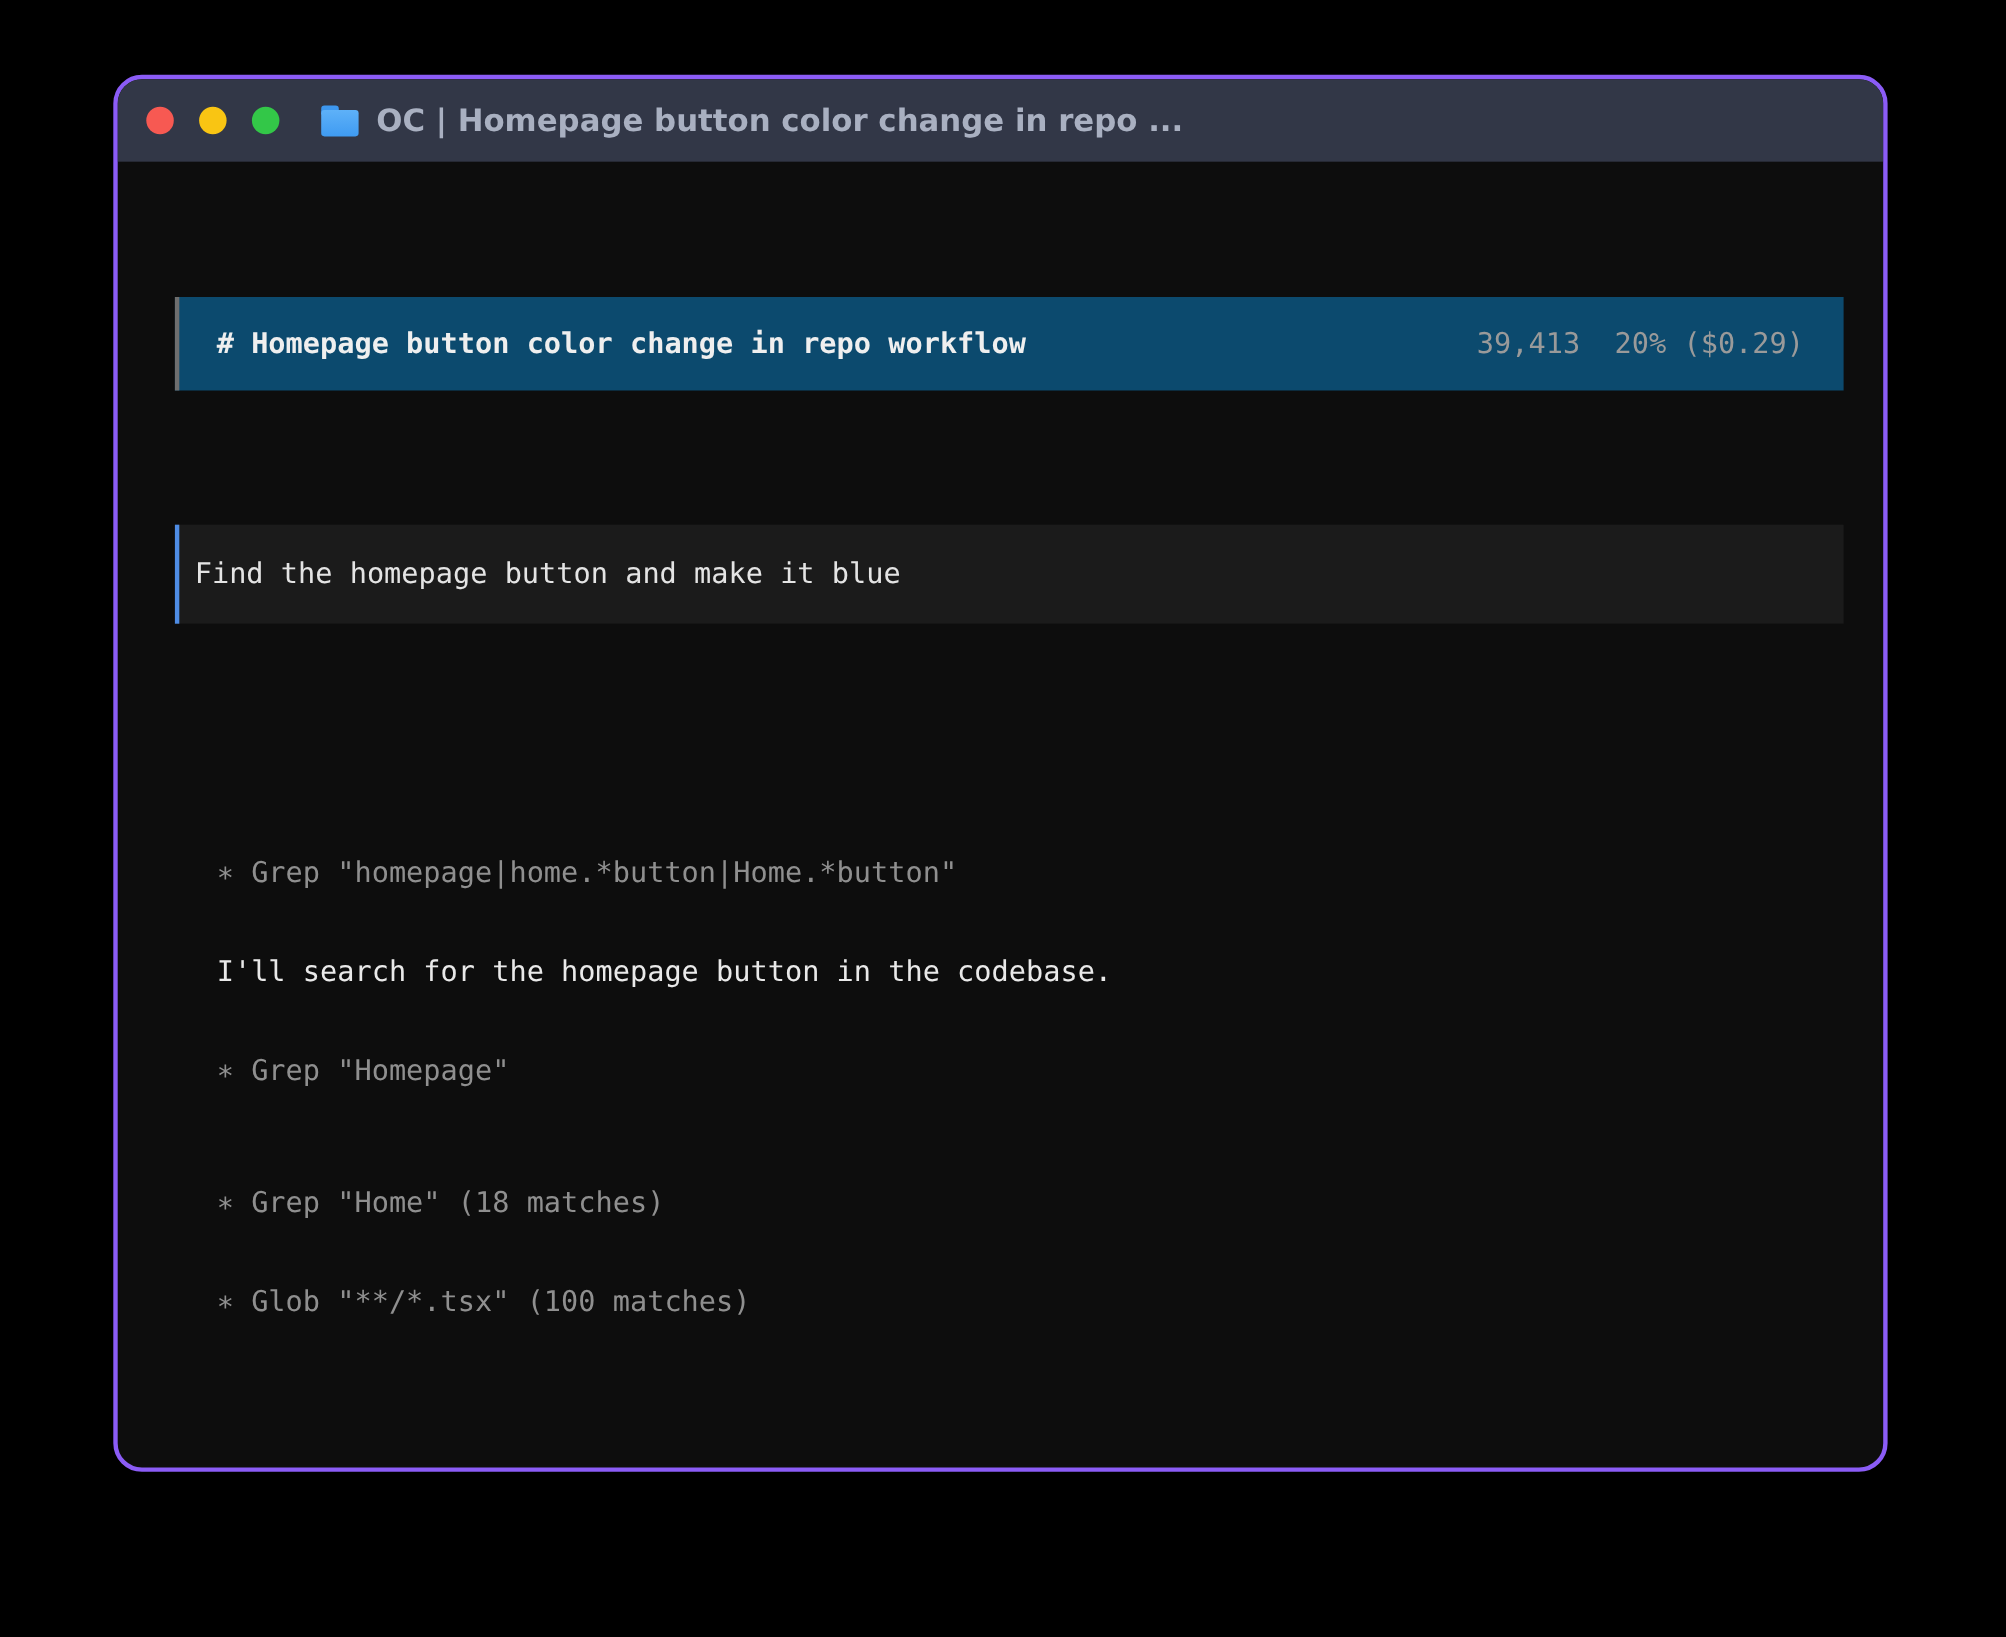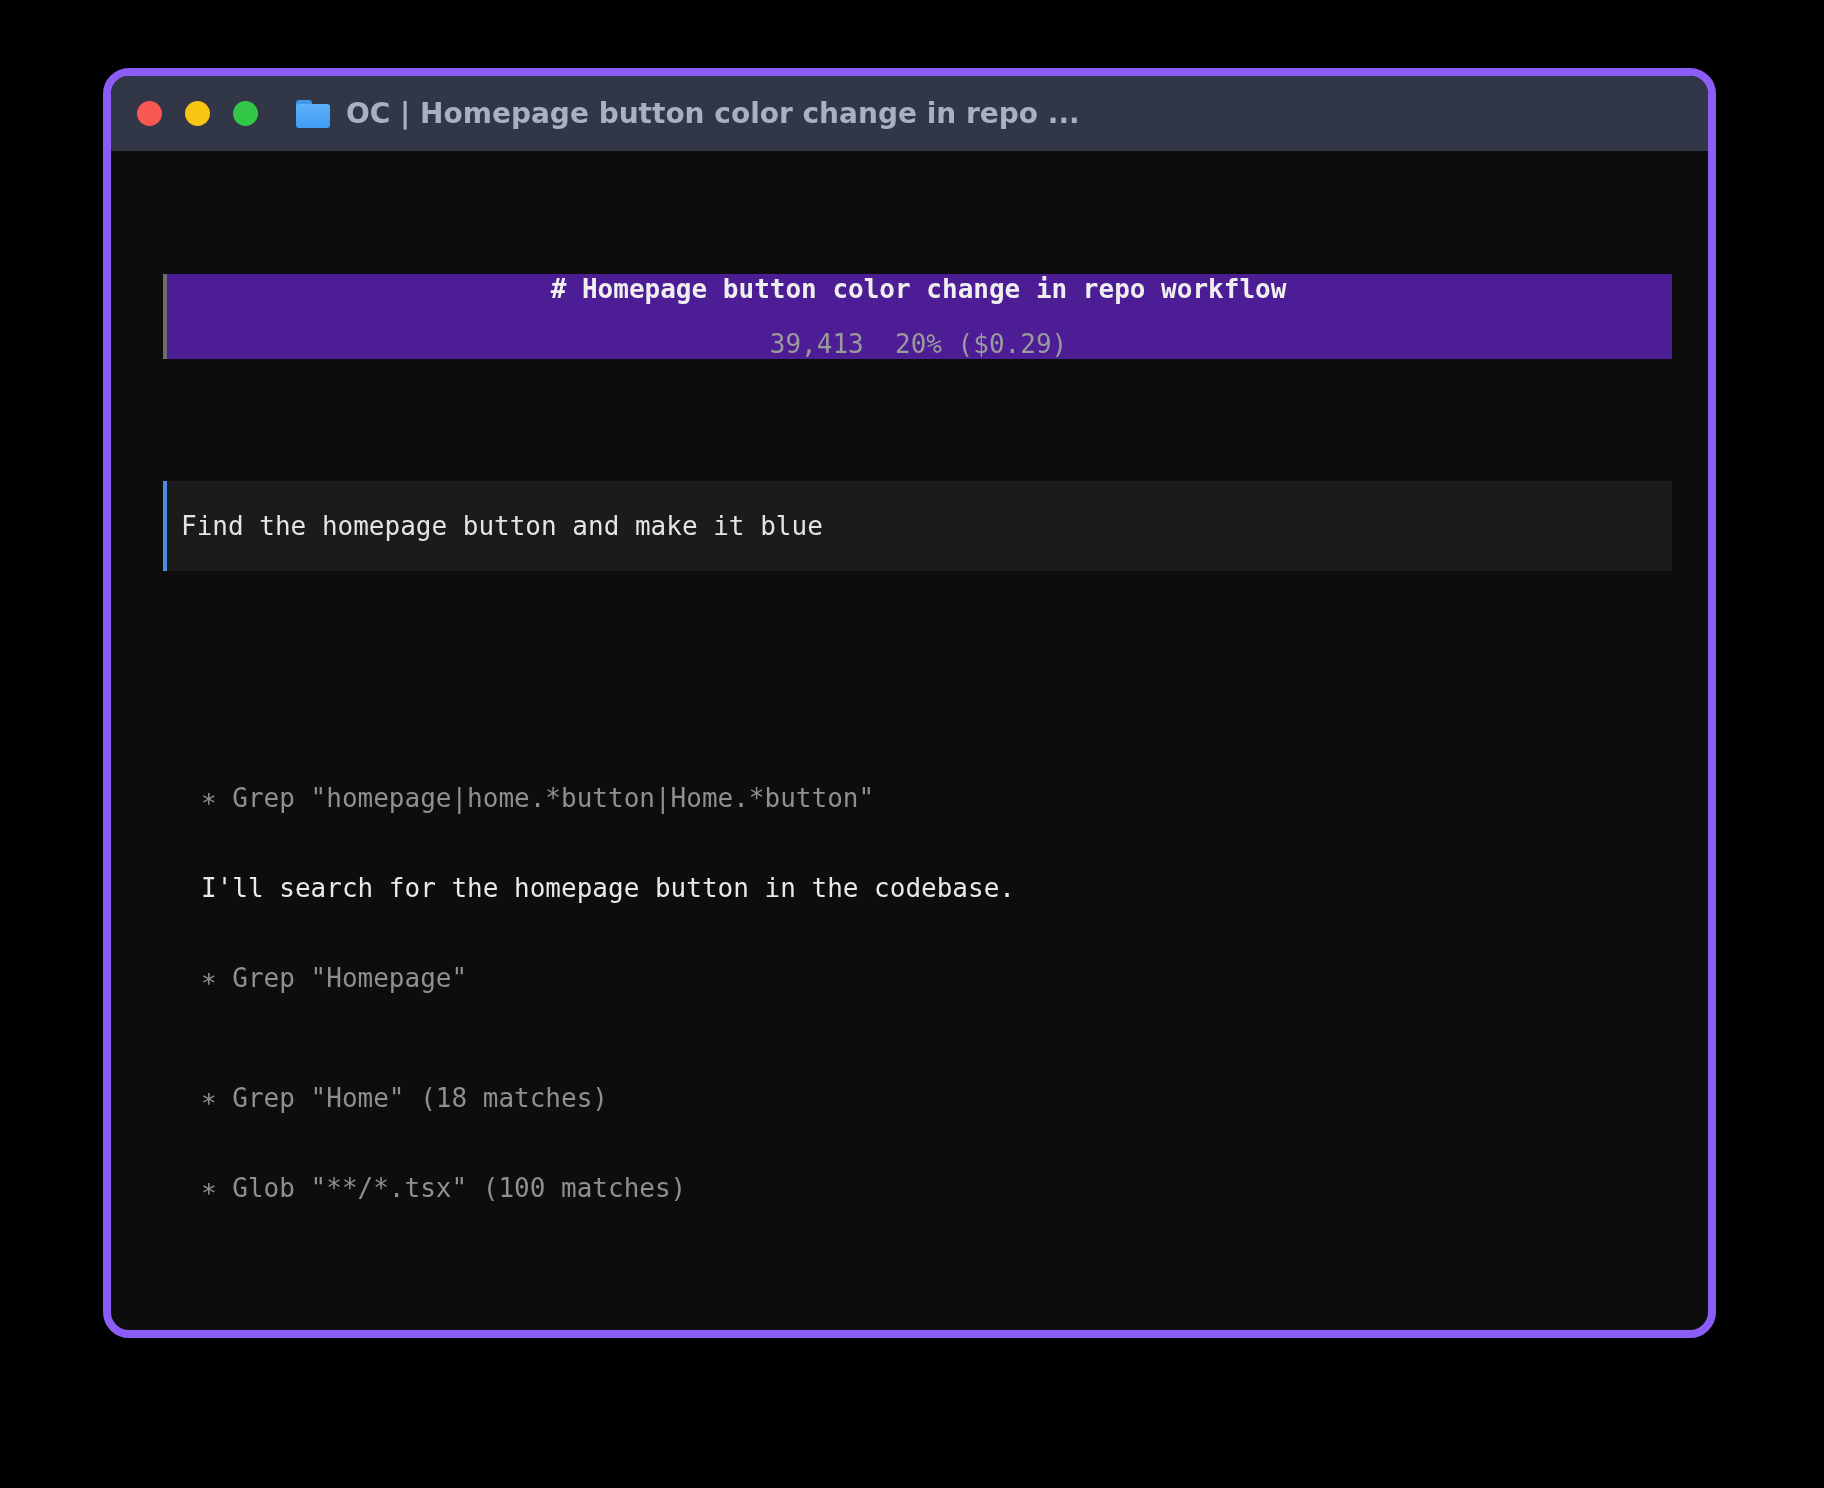--- a/index.html
+++ b/index.html
@@ -3,21 +3,21 @@
 <meta charset="utf-8">
 <style>
   * { margin: 0; padding: 0; box-sizing: border-box; }
   html, body { width: 1824px; height: 1488px; background: #000000; overflow: hidden; }
   body { font-family: "DejaVu Sans Mono", monospace; }
 
   .window {
     position: absolute; left: 103px; top: 68px;
     width: 1613px; height: 1270px;
     background: #0d0d0d;
-    border: 8px solid #8b5cf6;
+    border: 4px solid #8b5cf6;
     border-radius: 26px;
     overflow: hidden;
     display: flex; flex-direction: column;
   }
 
   
   .titlebar {
     height: 75px; flex: 0 0 75px;
     background: #323747;
     display: flex; align-items: center;
@@ -47,24 +47,23 @@
   
   .content {
     flex: 1 1 auto;
     padding: 33px 36px 0 52px;
     font-size: 26px; line-height: 30px;
     color: #e9e9e9; white-space: pre;
   }
   .block { border-left: 4px solid #4e8ce4; }
   .header-block {
     height: 85px; margin-bottom: 32px;
-    background: #4c1d95; border-left-color: #6e6e6e;
+    background: #0c4a6e; border-left-color: #6e6e6e;
     display: flex; align-items: center; justify-content: space-between;
     padding: 0 36px 0 34px;
-    flex-direction: column;
   }
   .header-block .doc-title { font-weight: bold; color: #efefef; }
   .header-block .stats { color: #9a9a9a; }
   .user-block {
     height: 90px; margin-bottom: 32px;
     background: #1b1b1b;
     display: flex; align-items: center;
     padding: 0 14px;
     color: #e4e4e4;
   }

